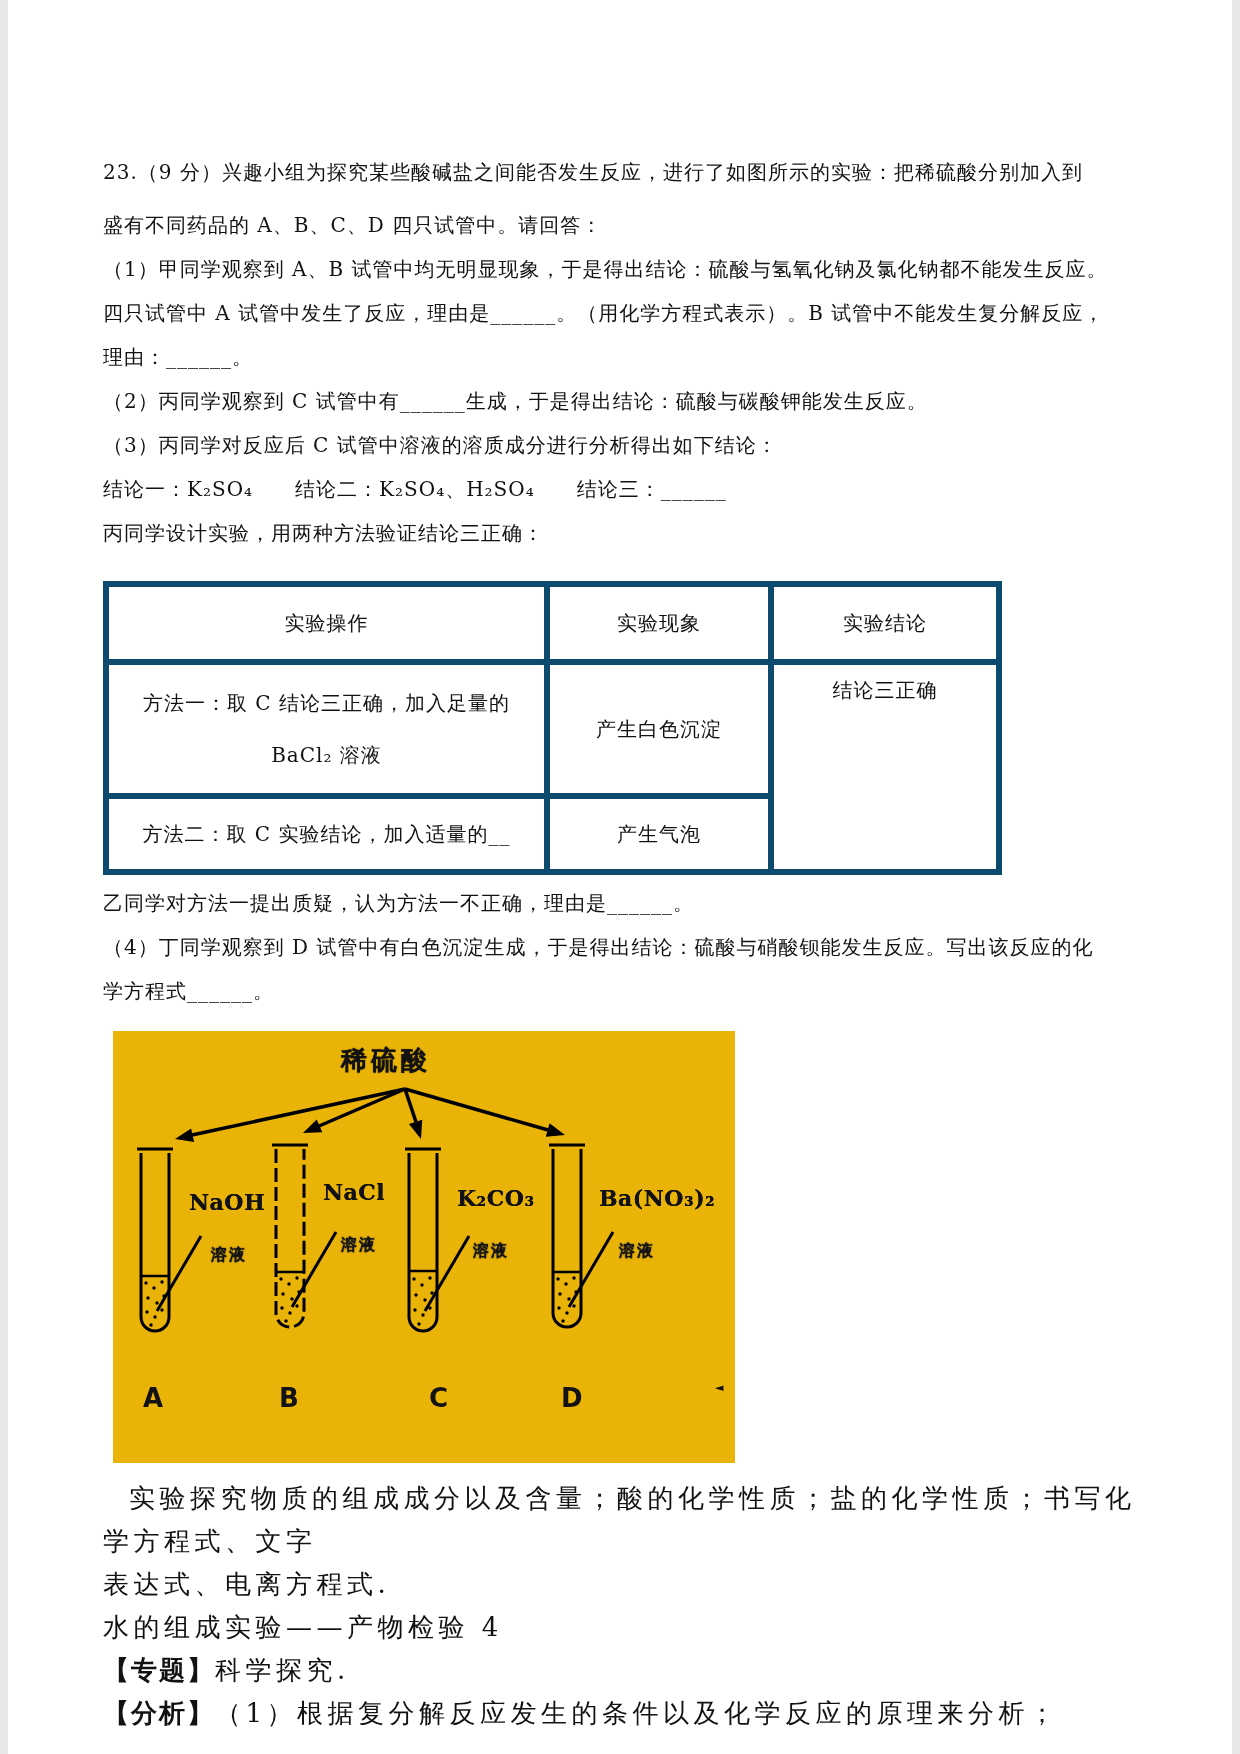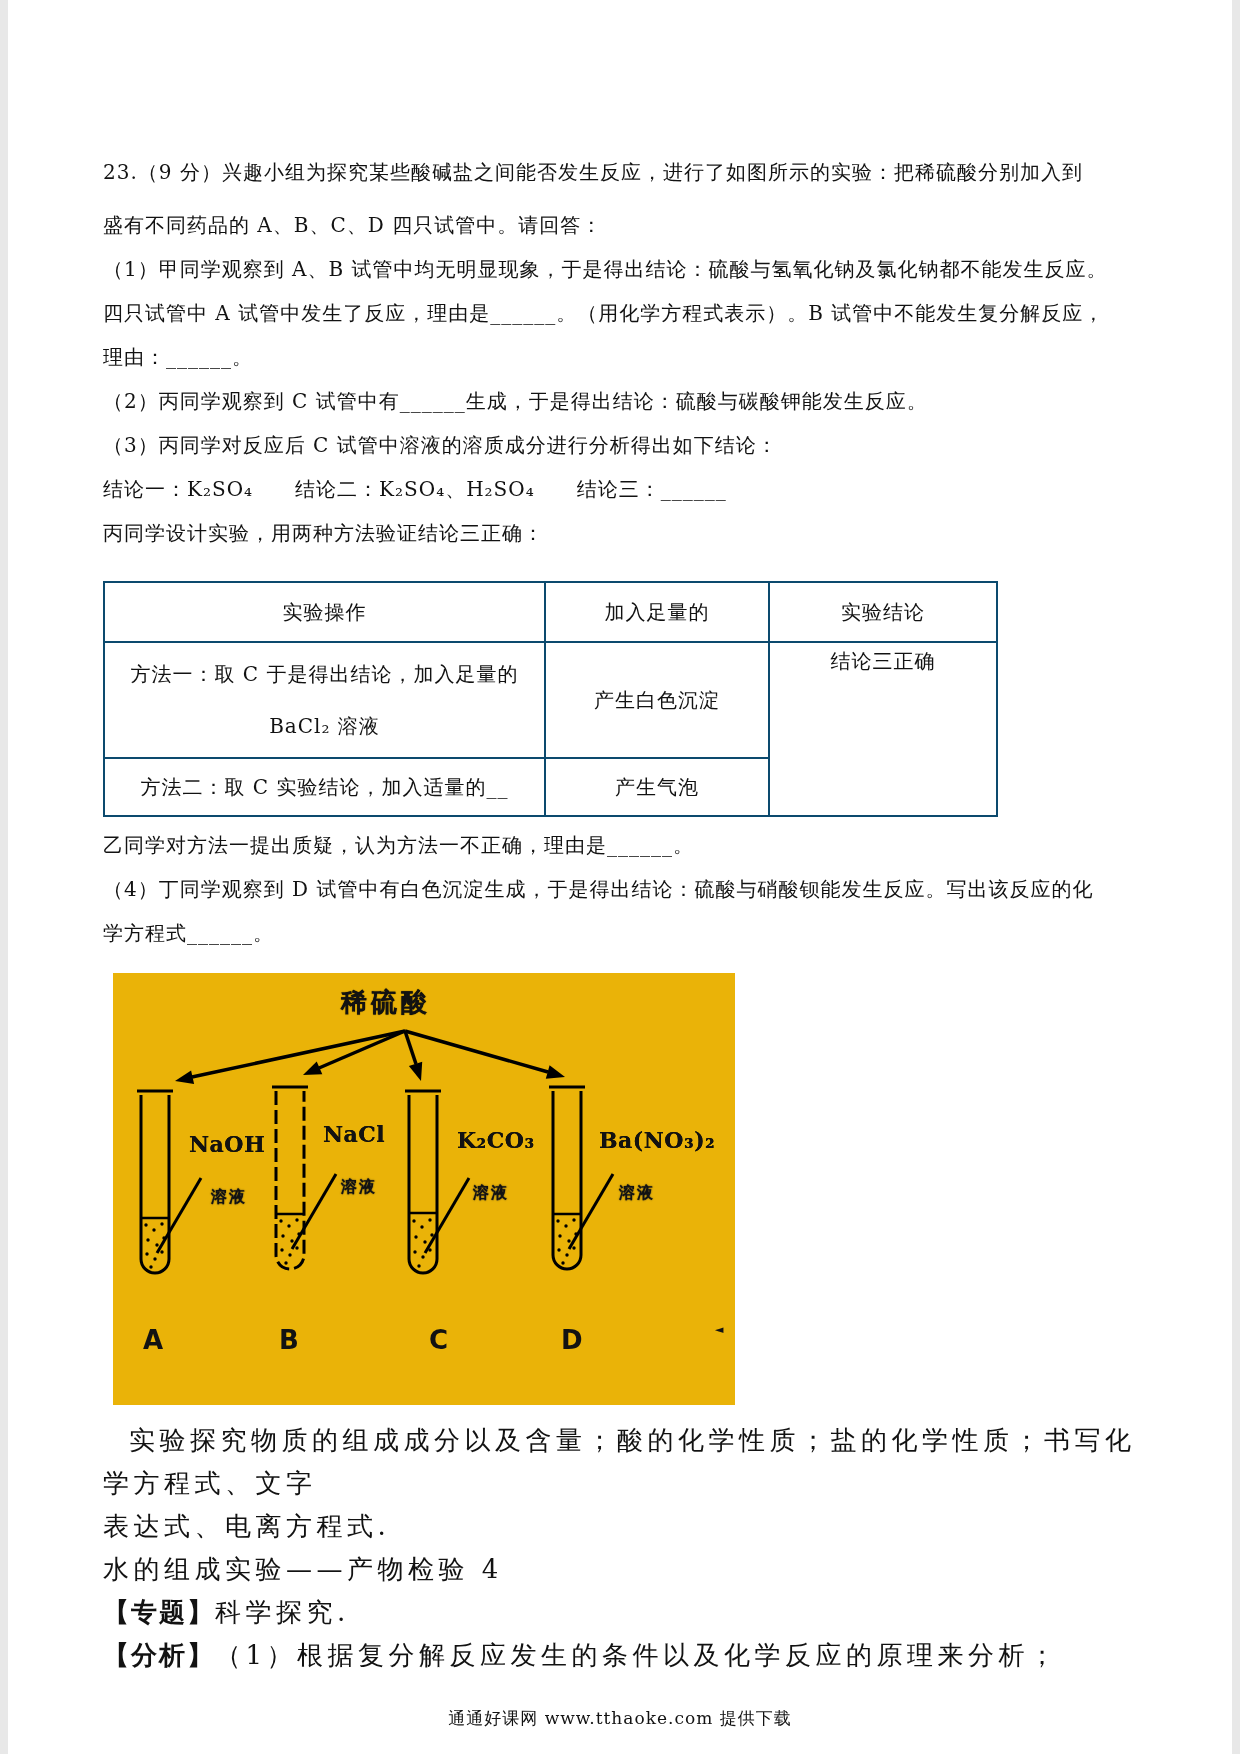--- a/index.html
+++ b/index.html
@@ -23,26 +23,26 @@
   }
   p.first { margin-bottom:9px; }
 
   table.vtable {
     border-collapse:collapse;
     table-layout:fixed;
     width:893px;
     margin:26px 0 6px 0;
   }
   table.vtable th, table.vtable td {
-    border:2px solid #0c4a6e;
+    border:6px solid #0c4a6e;
     font-size:20px;
     font-weight:normal;
     letter-spacing:1px;
     text-align:center;
-    padding:5px 8px;
+    padding:12px 8px;
   }
   table.vtable th { height:48px; }
   td.op1 { line-height:52px; height:92px; }
   td.op2 { height:46px; }
   td.concl { vertical-align:top; padding-top:24px; }
 
   .figure {
     position:relative;
     width:622px; height:432px;
     background:#eab308;
@@ -101,25 +101,25 @@
 
     <table class="vtable">
       <colgroup>
           <col style="width:441px">
           <col style="width:224px">
           <col style="width:228px">
         </colgroup>
       <tbody>
           <tr>
         <th>实验操作</th>
-        <th>加入足量的</th>
+        <th>实验现象</th>
         <th>实验结论</th>
       </tr>
       <tr>
-        <td class="op1">方法一：取 C 于是得出结论，加入足量的 BaCl₂ 溶液</td>
+        <td class="op1">方法一：取 C 结论三正确，加入足量的 BaCl₂ 溶液</td>
         <td>产生白色沉淀</td>
         <td class="concl" rowspan="2">结论三正确</td>
       </tr>
       <tr>
         <td class="op2">方法二：取 C 实验结论，加入适量的__</td>
         <td>产生气泡</td>
       </tr>
     </tbody>
       </table>
 

